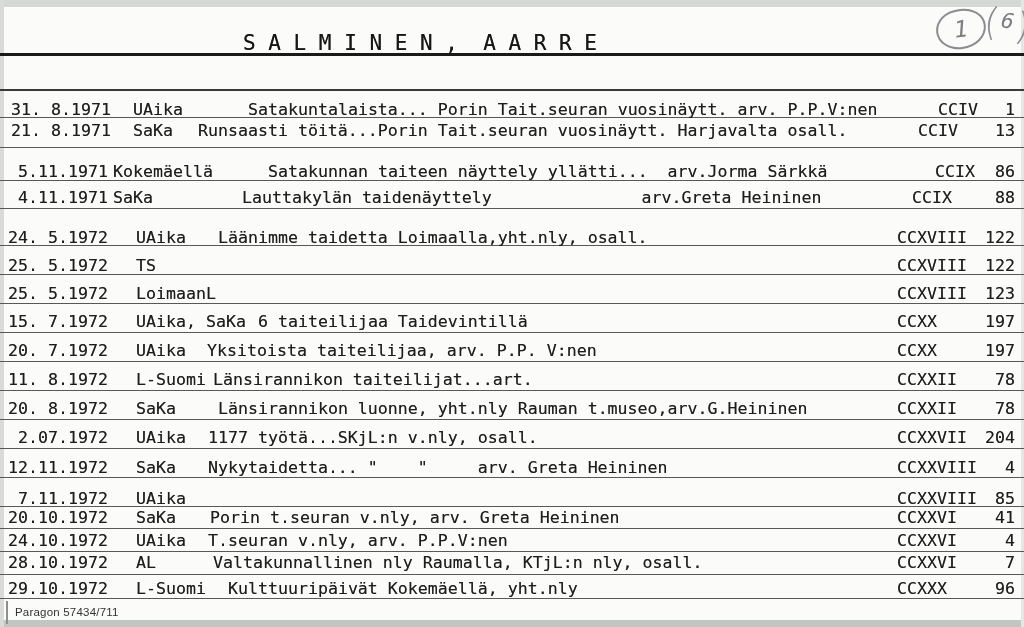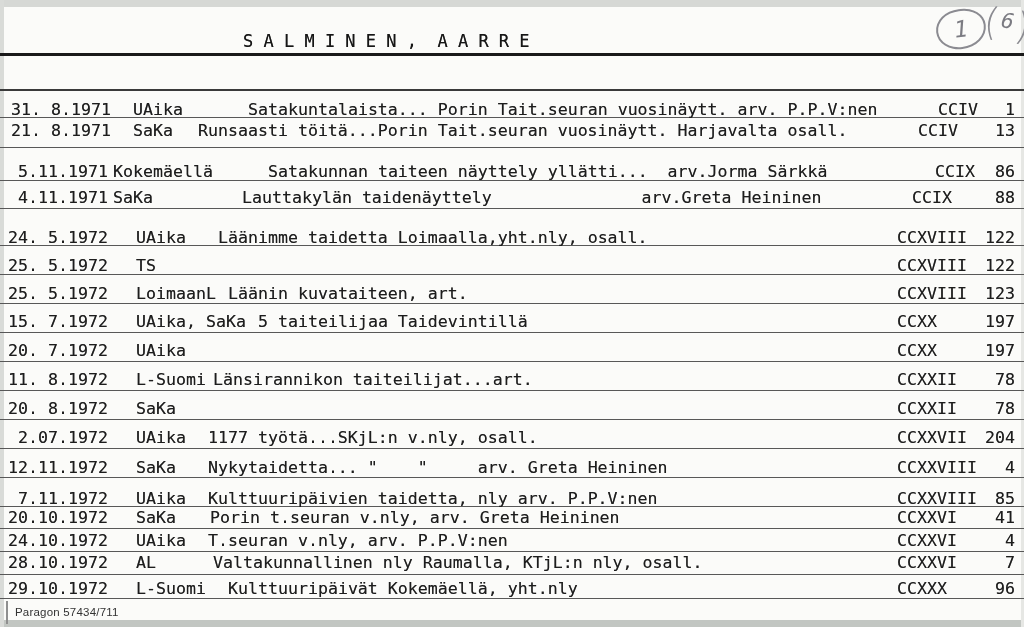--- a/index.html
+++ b/index.html
@@ -21,21 +21,21 @@
        text-shadow:0 0 0.5px rgba(25,25,25,0.55);}
   .row span{position:absolute;top:0;white-space:pre;}
   .cd{left:8px;}
   .sec-a .cd{left:11px;}
   .cs{left:136px;text-align:center;}
   .sec-a .cs{left:133px;}
   .sec-b .cs{left:113px;}
   .cp{left:953px;width:62px;text-align:right;}
   
   #title{position:absolute;left:243px;top:31px;z-index:2;
-         font-size:17px;color:#161616;white-space:pre;
+         font-size:21px;color:#161616;white-space:pre;
          text-shadow:0 0 0.6px rgba(20,20,20,0.7);}
   
   .hw{position:absolute;z-index:3;color:#82828a;}
   #hw-circle{left:936px;top:9px;width:46px;height:36px;
              border:2.2px solid #8b8b91;border-radius:50% 46% 52% 48%;
              transform:rotate(-7deg);
              display:flex;align-items:center;justify-content:center;
              font-size:23px;font-style:italic;color:#7b7b82;}
   #hw-paren{left:984px;top:2px;display:flex;align-items:center;
             transform:rotate(9deg);}
@@ -107,68 +107,68 @@
   </div>
   <div class="row sec-c" style="top:256px">
     <span class="cd">25. 5.1972</span>
     <span class="cs">TS</span>
     <span class="cr" style="left:897px">CCXVIII</span>
     <span class="cp">122</span>
   </div>
   <div class="row sec-c" style="top:284px">
     <span class="cd">25. 5.1972</span>
     <span class="cs">LoimaanL</span>
-    <span class="cn" style="left:228px">Läänin kuvataiteen, art.</span>
     <span class="cr" style="left:897px">CCXVIII</span>
     <span class="cp">123</span>
   </div>
   <div class="row sec-c" style="top:312px">
     <span class="cd">15. 7.1972</span>
     <span class="cs">UAika, SaKa</span>
-    <span class="cn" style="left:258px">5 taiteilijaa Taidevintillä</span>
+    <span class="cn" style="left:258px">6 taiteilijaa Taidevintillä</span>
     <span class="cr" style="left:897px">CCXX</span>
     <span class="cp">197</span>
   </div>
   <div class="row sec-c" style="top:341px">
     <span class="cd">20. 7.1972</span>
     <span class="cs">UAika</span>
+    <span class="cn" style="left:207px">Yksitoista taiteilijaa, arv. P.P. V:nen</span>
     <span class="cr" style="left:897px">CCXX</span>
     <span class="cp">197</span>
   </div>
   <div class="row sec-c" style="top:370px">
     <span class="cd">11. 8.1972</span>
     <span class="cs">L-Suomi</span>
     <span class="cn" style="left:213px">Länsirannikon taiteilijat...art.</span>
     <span class="cr" style="left:897px">CCXXII</span>
     <span class="cp">78</span>
   </div>
   <div class="row sec-c" style="top:399px">
     <span class="cd">20. 8.1972</span>
     <span class="cs">SaKa</span>
+    <span class="cn" style="left:218px">Länsirannikon luonne, yht.nly Rauman t.museo,arv.G.Heininen</span>
     <span class="cr" style="left:897px">CCXXII</span>
     <span class="cp">78</span>
   </div>
   <div class="row sec-c" style="top:428px">
     <span class="cd"> 2.07.1972</span>
     <span class="cs">UAika</span>
     <span class="cn" style="left:208px">1177 työtä...SKjL:n v.nly, osall.</span>
     <span class="cr" style="left:897px">CCXXVII</span>
     <span class="cp">204</span>
   </div>
   <div class="row sec-c" style="top:458px">
     <span class="cd">12.11.1972</span>
     <span class="cs">SaKa</span>
     <span class="cn" style="left:208px">Nykytaidetta... "    "     arv. Greta Heininen</span>
     <span class="cr" style="left:897px">CCXXVIII</span>
     <span class="cp">4</span>
   </div>
   <div class="row sec-c" style="top:489px">
     <span class="cd"> 7.11.1972</span>
     <span class="cs">UAika</span>
-    <span class="cn" style="left:208px">Kulttuuripäivien taidetta, nly arv. P.P.V:nen</span>
     <span class="cr" style="left:897px">CCXXVIII</span>
     <span class="cp">85</span>
   </div>
   <div class="row sec-c" style="top:508px">
     <span class="cd">20.10.1972</span>
     <span class="cs">SaKa</span>
     <span class="cn" style="left:210px">Porin t.seuran v.nly, arv. Greta Heininen</span>
     <span class="cr" style="left:897px">CCXXVI</span>
     <span class="cp">41</span>
   </div>

